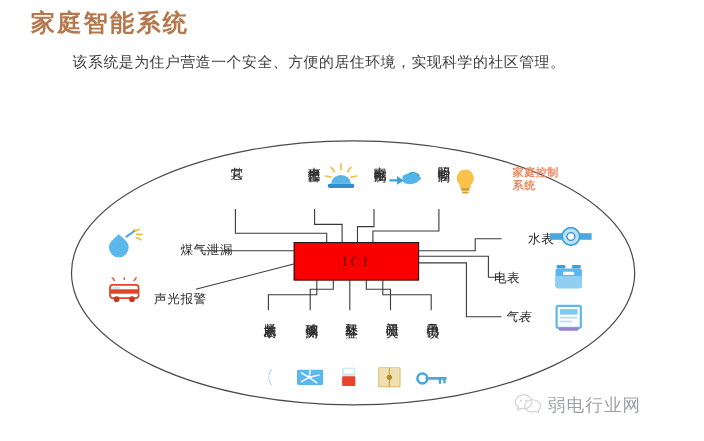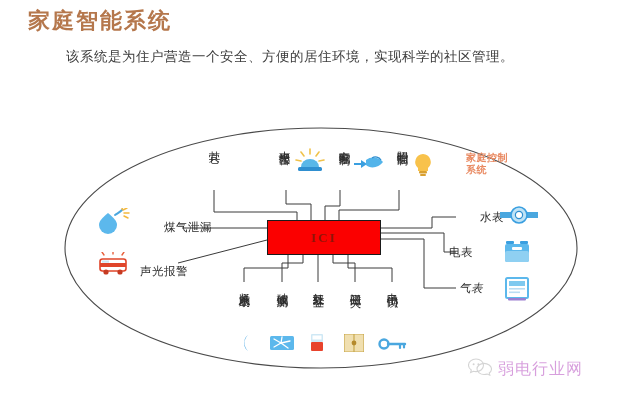--- a/index.html
+++ b/index.html
@@ -66,21 +66,21 @@
   .ic svg{display:block;}
 
   
   .watermark{
     position:absolute;left:468px;top:358px;
     display:flex;align-items:center;gap:6px;
     opacity:.42;
   }
   .watermark .wm-text{
     font-family:Liberation Sans, sans-serif;
-    font-size:16px;color:#a21caf;letter-spacing:1px;
+    font-size:16px;color:#0f172a;letter-spacing:1px;
   }
 </style>
 </head>
 <body>
 
 <div id="root">
 
   <div class="page-title">家庭智能系统</div>
   <div class="intro-text">该系统是为住户营造一个安全、方便的居住环境，实现科学的社区管理。</div>
 

